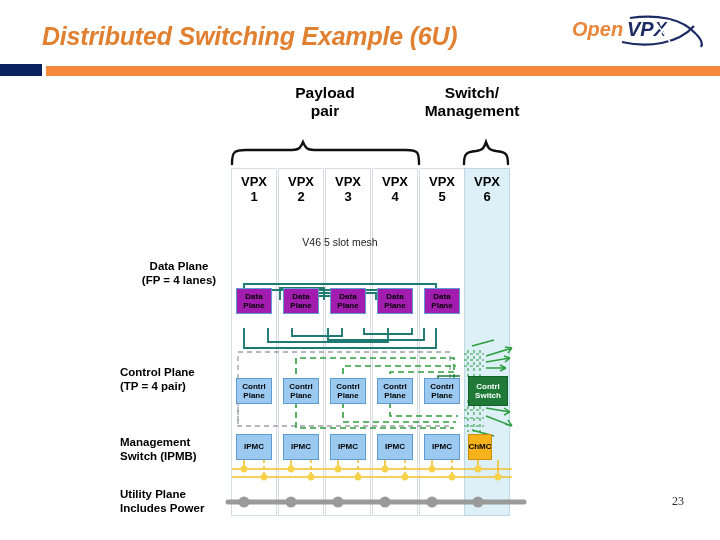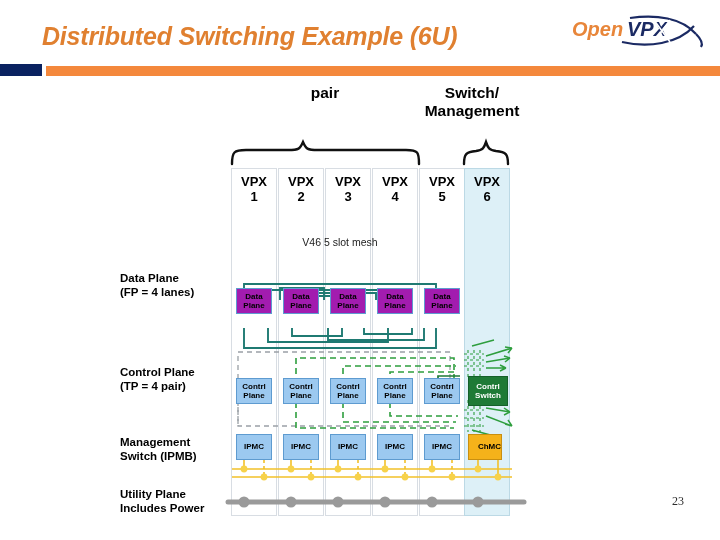--- a/index.html
+++ b/index.html
@@ -85,20 +85,21 @@
     <path d="M84 8 L100 30 M100 8 L84 30" stroke="#ffffff" stroke-width="1.6" fill="none"></path>
   </svg>
 </div>
 
 <div id="divider-navy"></div>
 <div id="divider-orange"></div>
 
 <div id="diagram">
 
   <div class="group-caption" id="cap-payload">
+    <div>Payload</div>
     <div>pair</div>
   </div>
   <div class="group-caption" id="cap-switch">
     <div>Switch/</div>
     <div>Management</div>
   </div>
 
   <svg width="420" height="60" style="top:44px;">
     <path d="M112 36 C112 24 114 22 126 22 L168 22 C179 22 180 21 183 14
              C186 21 187 22 198 22 L286 22 C298 22 299 24 299 36" stroke="#111" stroke-width="2.4" fill="none" stroke-linecap="round"></path>
@@ -133,21 +134,21 @@
     <div>VPX</div>
     <div>5</div>
   </div>
   <div class="slot-label" style="left:344px;">
     <div>VPX</div>
     <div>6</div>
   </div>
 
   <div id="mesh-caption">V46 5 slot mesh</div>
 
-  <div class="row-label" style="top:188px;">
+  <div class="row-label" style="top:176px;text-align:center;">
     <div>Data Plane</div>
     <div>(FP = 4 lanes)</div>
   </div>
 
   <svg width="420" height="110" style="top:168px;">
     <g stroke="#1F7A72" stroke-width="1.9" fill="none">
       <path d="M124 48 L124 32 L316 32 L316 48"></path>
       <path d="M136 48 L136 38 L268 38 L268 48"></path>
       <path d="M172 48 L172 44 L222 44 L222 48"></path>
       <path d="M184 48 L184 41 L256 41 L256 48"></path>
@@ -258,21 +259,21 @@
   </div>
   <div class="pbox ipmc" style="left:210px;top:350px;width:36px;height:26px;">
     <span>IPMC</span>
   </div>
   <div class="pbox ipmc" style="left:257px;top:350px;width:36px;height:26px;">
     <span>IPMC</span>
   </div>
   <div class="pbox ipmc" style="left:304px;top:350px;width:36px;height:26px;">
     <span>IPMC</span>
   </div>
-  <div class="pbox chmc" style="left:348px;top:350px;width:34px;height:26px;align-items:flex-end;">
+  <div class="pbox chmc" style="left:348px;top:350px;width:24px;height:26px;">
     <span>ChMC</span>
   </div>
 
   <svg width="420" height="34" style="top:376px;">
     <g stroke="#F2C029" stroke-width="1.6" fill="none">
       <path d="M124 0 L124 9"></path>
       <path d="M144 0 L144 17" stroke-dasharray="3,3"></path>
       <path d="M171 0 L171 9"></path>
       <path d="M191 0 L191 17" stroke-dasharray="3,3"></path>
       <path d="M218 0 L218 9"></path>

